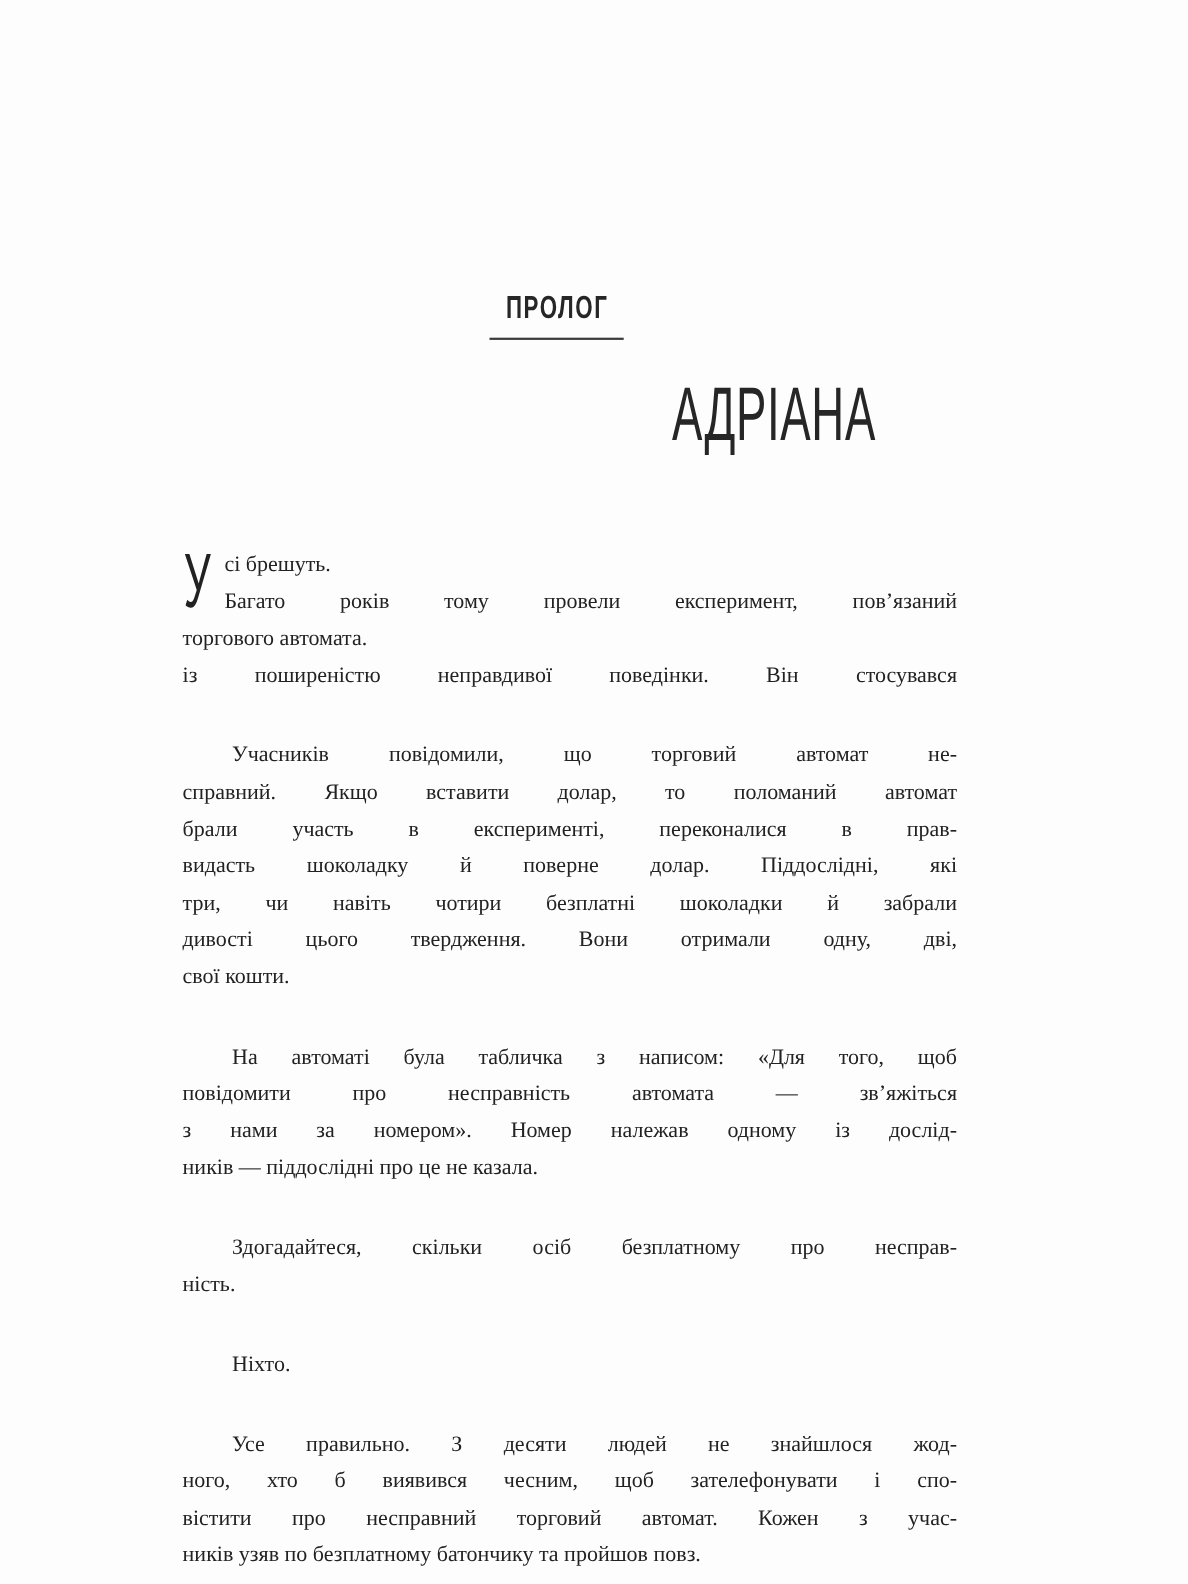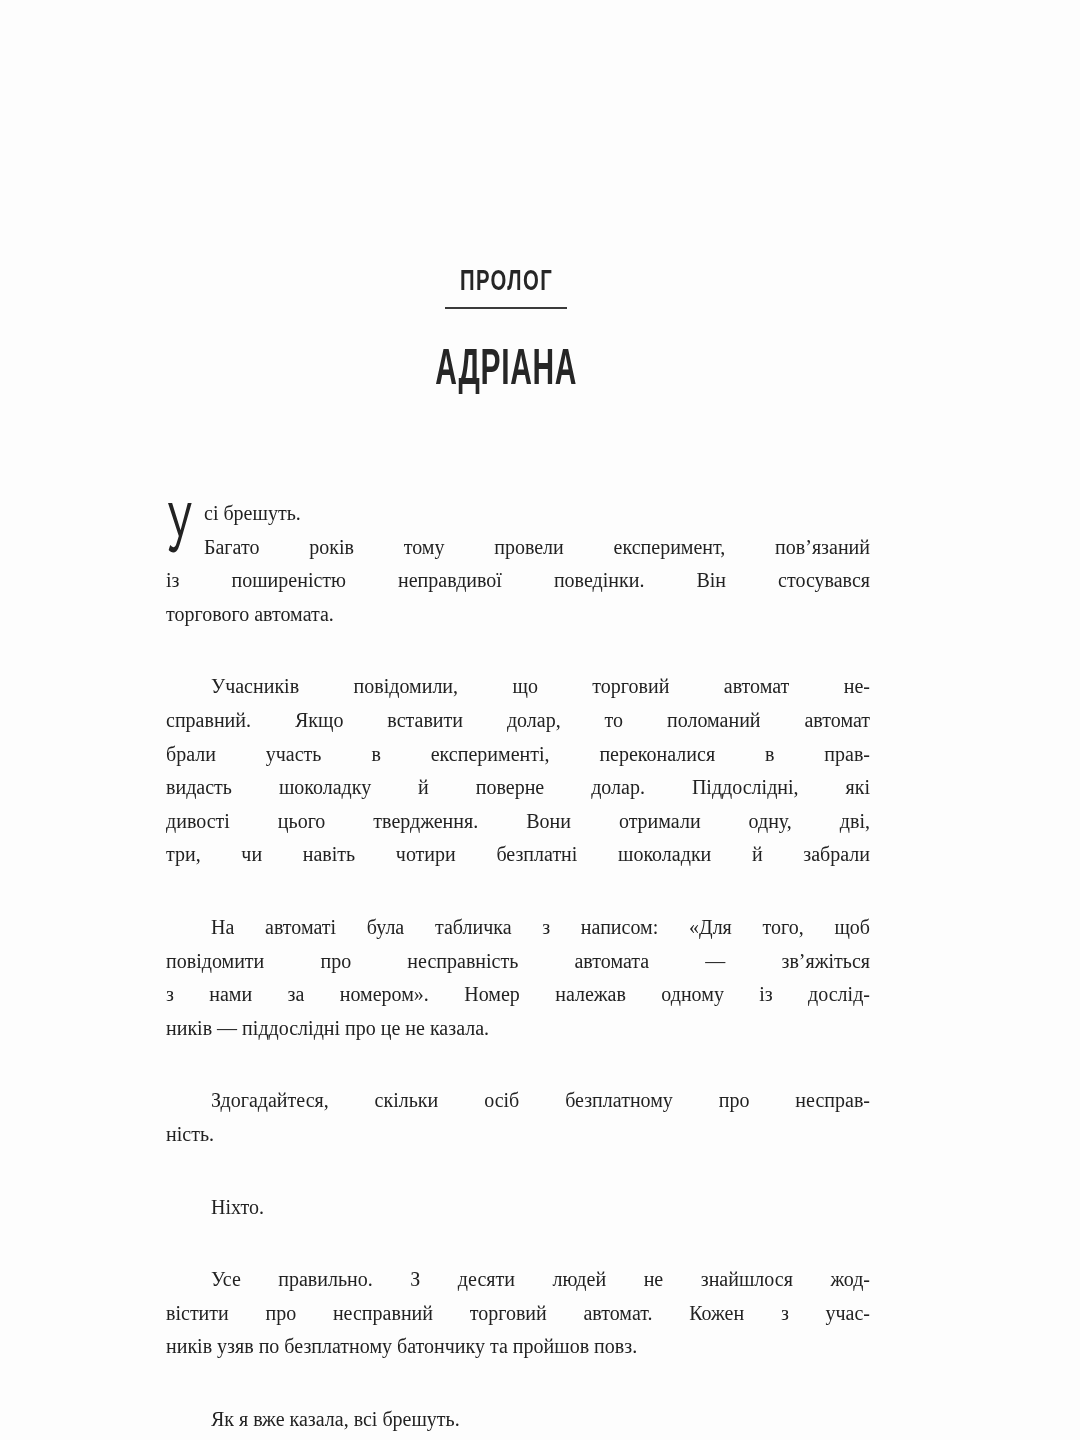--- a/index.html
+++ b/index.html
@@ -44,24 +44,24 @@
     left: 445px;
     width: 122px;
     height: 2px;
     background: var(--divider);
   }
   .title {
     position: absolute;
     top: 342px;
     left: 154px;
     width: 704px;
-    text-align: center;
+    text-align: right;
     font-family: "Liberation Sans", "DejaVu Sans", sans-serif;
-    font-weight: 700;
-    font-size: 50px;
+    font-weight: 400;
+    font-size: 69px;
     line-height: 1;
     color: var(--heading);
     white-space: nowrap;
   }
   .title .squeeze {
     display: inline-block;
     transform: scaleX(0.60);
     letter-spacing: 1px;
   }
   
@@ -115,51 +115,53 @@
   <div class="dropcap">У</div>
 
   <div class="textblock">
 
     <div class="para">
       <div class="line dc short">сі брешуть.</div>
     </div>
 
     <div class="para">
       <div class="line dc">Багато років тому провели експеримент, пов’язаний</div>
+      <div class="line short">торгового автомата.</div>
       <div class="line">із поширеністю неправдивої поведінки. Він стосувався</div>
-      <div class="line short">торгового автомата.</div>
     </div>
 
     <div class="para">
       <div class="line indent">Учасників повідомили, що торговий автомат не-</div>
       <div class="line">справний. Якщо вставити долар, то поломаний автомат</div>
       <div class="line">брали участь в експерименті, переконалися в прав-</div>
       <div class="line">видасть шоколадку й поверне долар. Піддослідні, які</div>
+      <div class="line">три, чи навіть чотири безплатні шоколадки й забрали</div>
       <div class="line">дивості цього твердження. Вони отримали одну, дві,</div>
-      <div class="line">три, чи навіть чотири безплатні шоколадки й забрали</div>
+      <div class="line short">свої кошти.</div>
     </div>
 
     <div class="para">
       <div class="line indent">На автоматі була табличка з написом: «Для того, щоб</div>
       <div class="line">повідомити про несправність автомата — зв’яжіться</div>
       <div class="line">з нами за номером». Номер належав одному із дослід-</div>
       <div class="line short">ників — піддослідні про це не казала.</div>
     </div>
 
     <div class="para">
       <div class="line indent">Здогадайтеся, скільки осіб безплатному про несправ-</div>
       <div class="line short">ність.</div>
     </div>
 
     <div class="para">
       <div class="line indent short">Ніхто.</div>
     </div>
 
     <div class="para">
       <div class="line indent">Усе правильно. З десяти людей не знайшлося жод-</div>
+      <div class="line">ного, хто б виявився чесним, щоб зателефонувати і спо-</div>
       <div class="line">вістити про несправний торговий автомат. Кожен з учас-</div>
       <div class="line short">ників узяв по безплатному батончику та пройшов повз.</div>
     </div>
 
     <div class="para">
       <div class="line indent short">Як я вже казала, всі брешуть.</div>
     </div>
 
   </div>
 </div>

